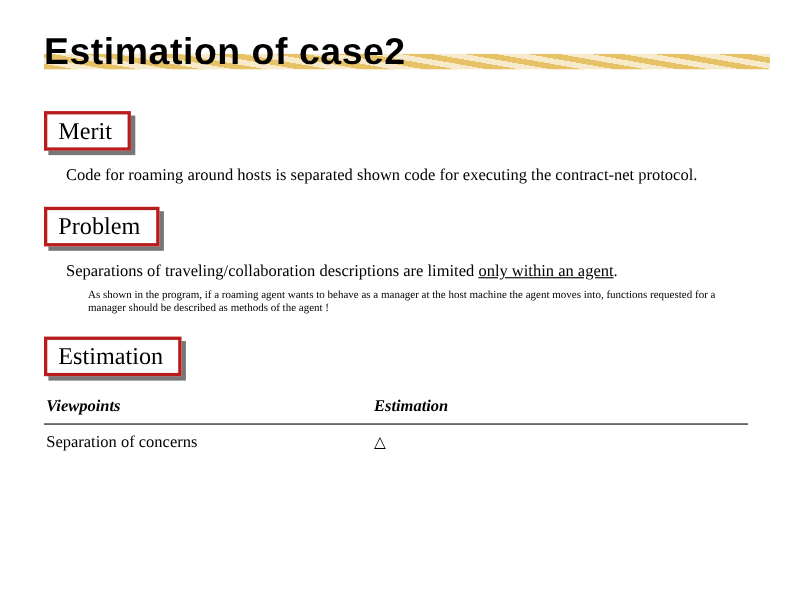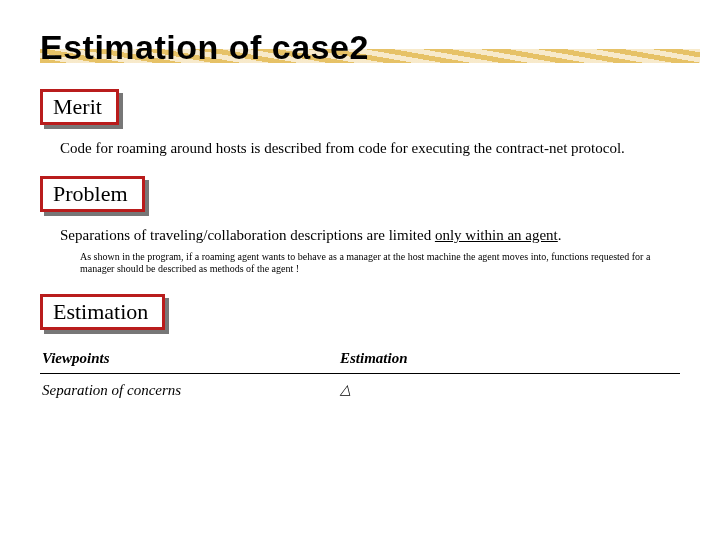--- a/index.html
+++ b/index.html
@@ -7,21 +7,21 @@
     width: 720px;
     height: 540px;
     background: #ffffff;
     font-family: "Times New Roman", Times, serif;
     color: #000;
     padding: 28px 40px 20px 40px;
     overflow: hidden;
   }
   .title-wrap {
     position: relative;
-    margin-bottom: 8px;
+    margin-bottom: 20px;
   }
   .title-underline {
     position: absolute;
     left: 0;
     right: -20px;
     bottom: 4px;
     height: 14px;
     background: repeating-linear-gradient(
       10deg,
       #e2b74c 0px,
@@ -88,21 +88,20 @@
   .col-est  { flex: 1; }
   .hr {
     border: none;
     border-top: 1px solid #000;
     margin: 2px 0 6px 0;
   }
   .tr-row {
     display: flex;
     font-size: 15px;
     line-height: 1.35;
-    font-style: italic;
   }
   .sym {
     font-family: Arial, sans-serif;
     font-size: 14px;
   }
 </style>
 </head>
 <body>
 
 
@@ -110,21 +109,21 @@
 <div class="title-wrap">
   <div class="title-underline"></div>
   <div class="title">Estimation of case2</div>
 </div>
 
 
 <div class="section-box">
   <div class="shadow"></div>
   <div class="front">Merit</div>
 </div>
-<p class="body-text">Code for roaming around hosts is described from code for executing the contract-net protocol.</p>
+<p class="body-text">Code for roaming around hosts is separated shown code for executing the contract-net protocol.</p>
 
 
 <div class="section-box">
   <div class="shadow"></div>
   <div class="front">Problem</div>
 </div>
 <p class="body-text">
   <span>Separations of traveling/collaboration descriptions are limited </span><span class="ul">only within an agent</span><span>.</span>
 </p>
 <p class="sub-text">As shown in the program, if a roaming agent wants to behave as a manager at the host machine the agent moves into, functions requested for a manager should be described as methods of the agent !</p>

